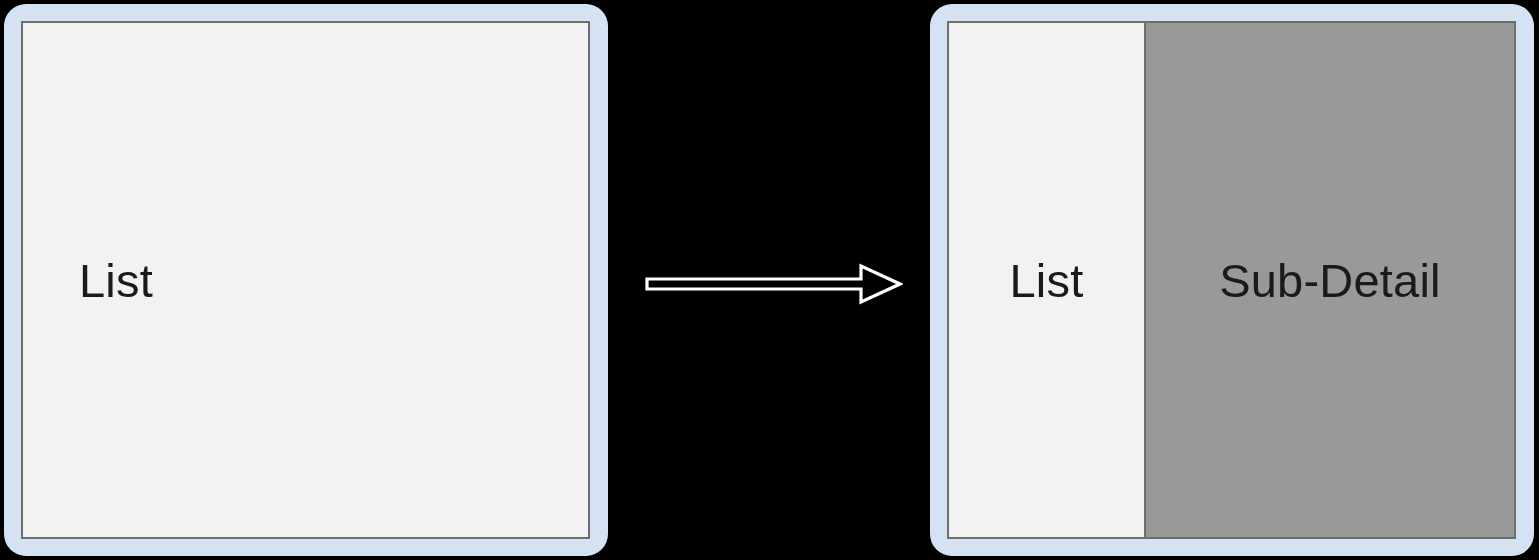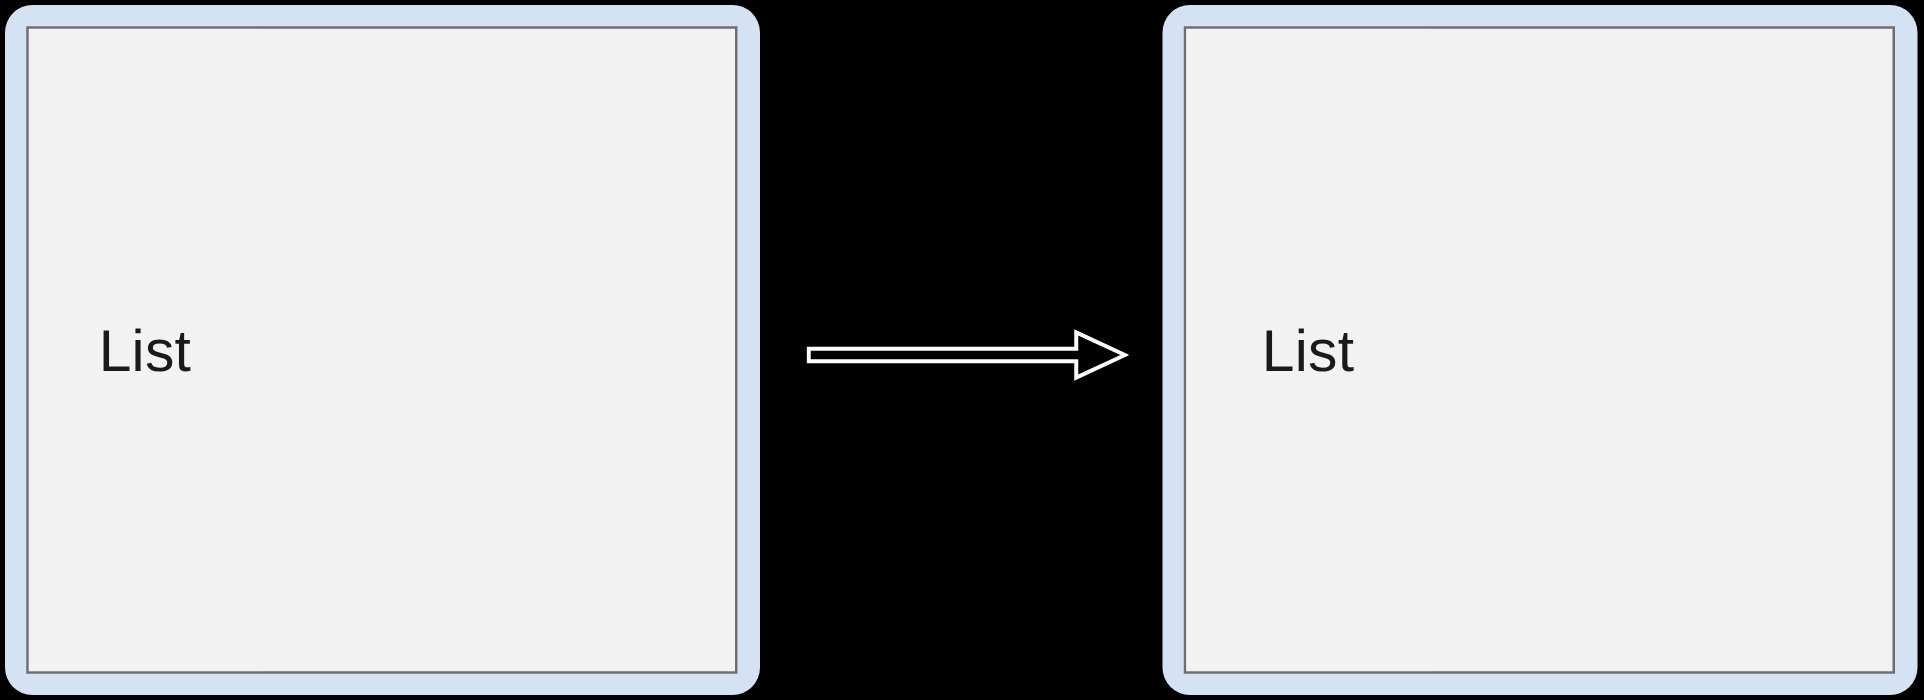--- a/index.html
+++ b/index.html
@@ -110,17 +110,20 @@
     </svg>
   </div>
 
   <div class="device-frame" id="frame-after">
     <div class="screen">
 
       <div class="pane pane-list w-list-after">
         <span class="pane-label">List</span>
       </div>
 
+      <div class="pane pane-subdetail w-subdetail-after">
+        <span class="pane-label">Sub-Detail</span>
+      </div>
 
     </div>
   </div>
 
 </div>
 
 </body></html>

